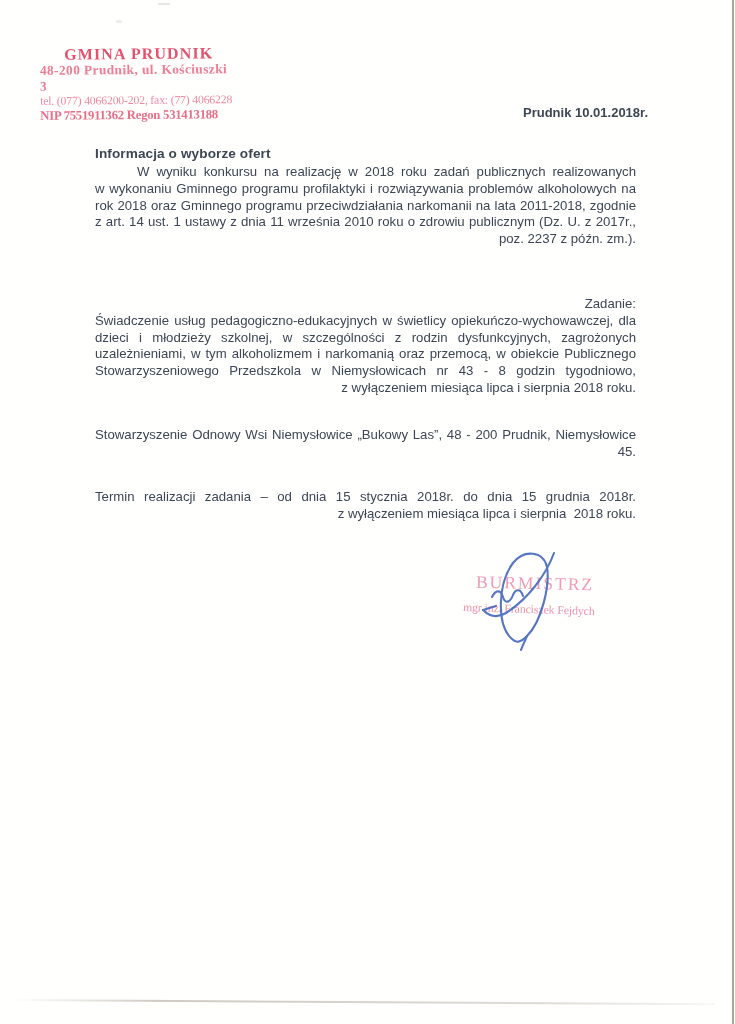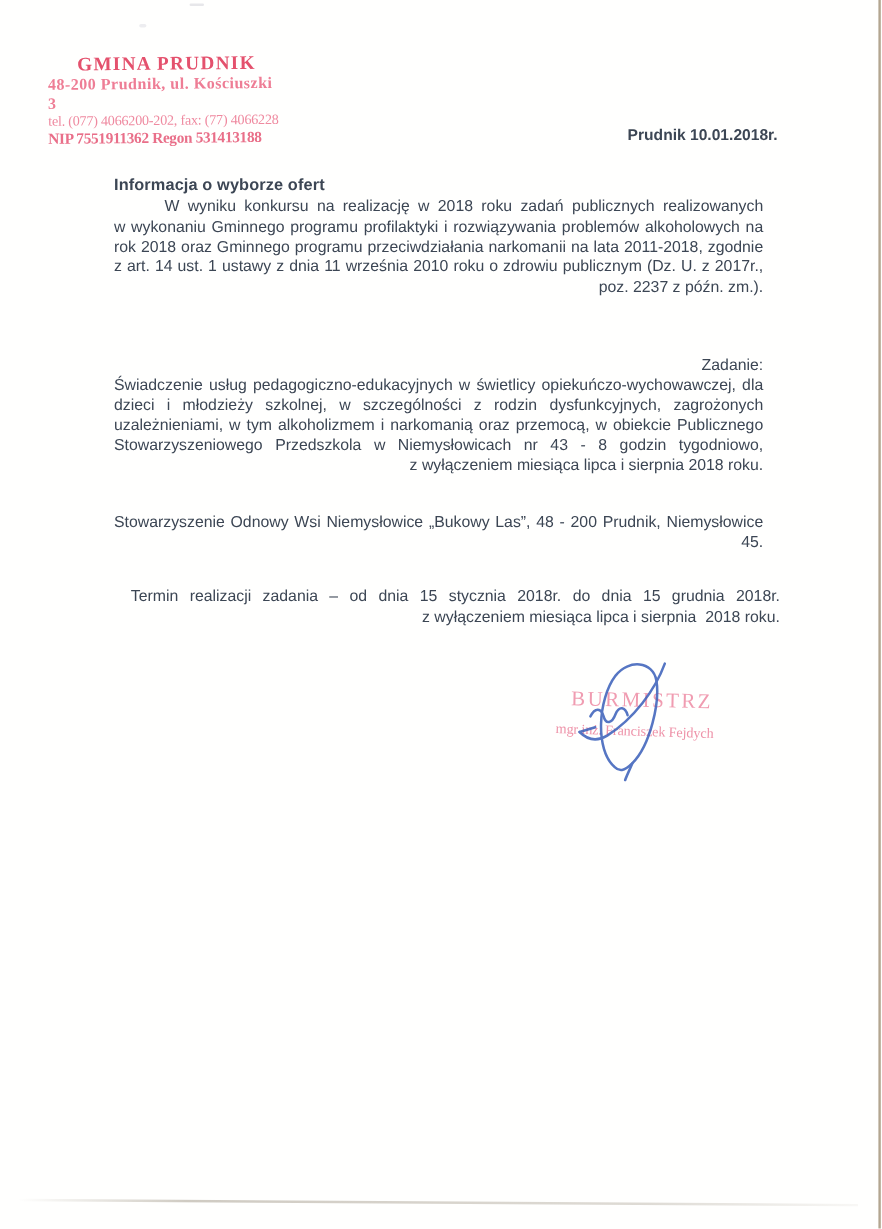--- a/index.html
+++ b/index.html
@@ -21,21 +21,21 @@
   .title{position:absolute;left:95px;top:146px;width:505px;text-align:left;font-size:13.6px;font-weight:700;letter-spacing:0.1px;}
   .block{position:absolute;left:95px;width:541px;}
   .ln{font-size:13.2px;line-height:16.8px;white-space:pre-wrap;}
   .jl{text-align:justify;text-align-last:justify;}
   .ll{text-align:right;}
   .indent{padding-left:42px;}
   .b-p1{top:164px;}
   .b-zad{top:296px;}
   .b-wyb{top:396px;}
   .b-off{top:427px;}
-  .b-ter{top:489px;margin-left:14px;}
+  .b-ter{top:489px;}
   
   .sig-title{
     position:absolute;left:476px;top:573px;font-family:"Liberation Serif",serif;
     font-size:17.5px;letter-spacing:2px;color:#f09cb1;transform:rotate(1.2deg);
   }
   .sig-name{
     position:absolute;left:463px;top:602px;font-family:"Liberation Serif",serif;
     font-size:11.8px;letter-spacing:-0.1px;color:#ee93a9;transform:rotate(1.8deg);
   }
   .sig-ink{position:absolute;left:450px;top:543px;width:180px;height:110px;z-index:3;}

